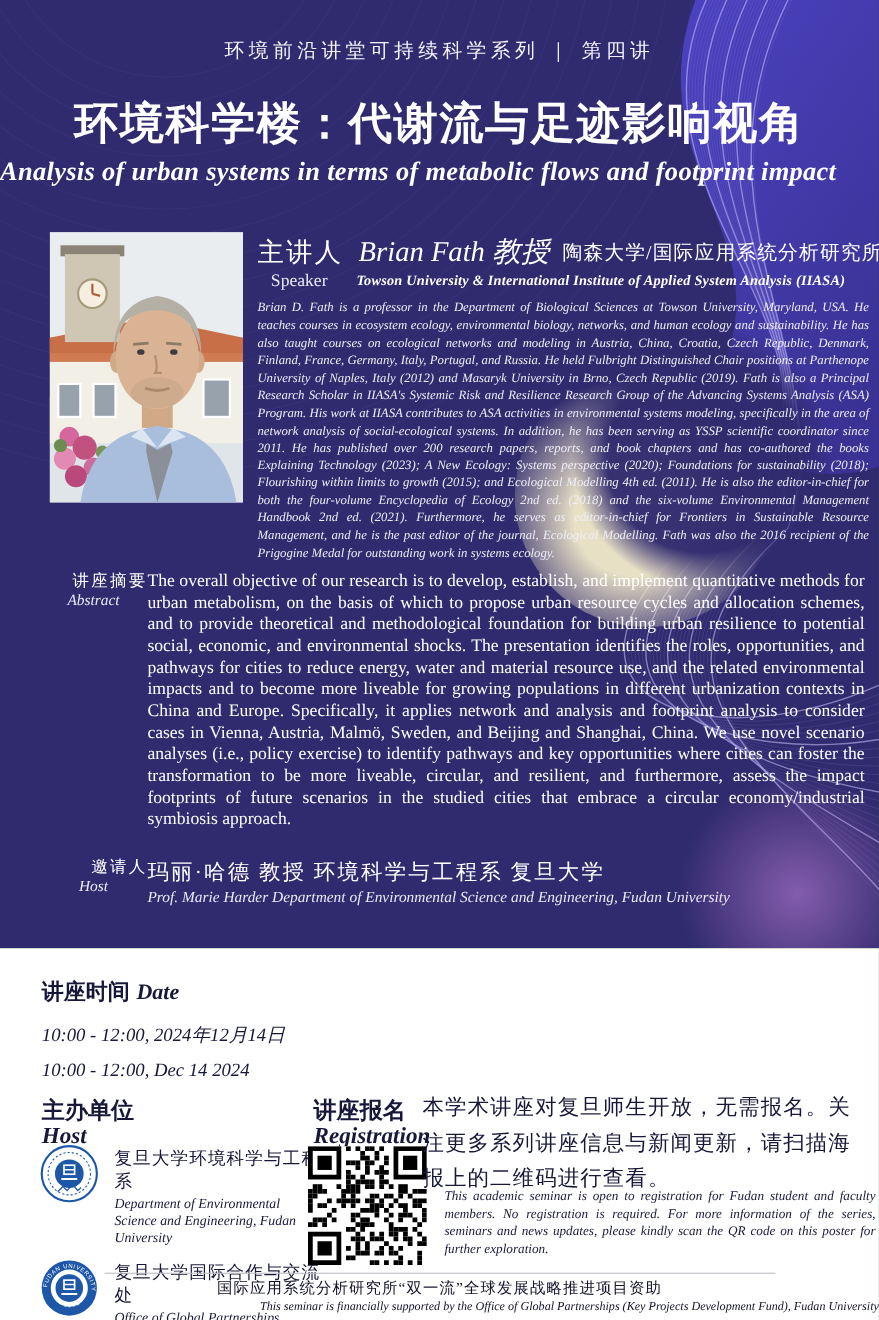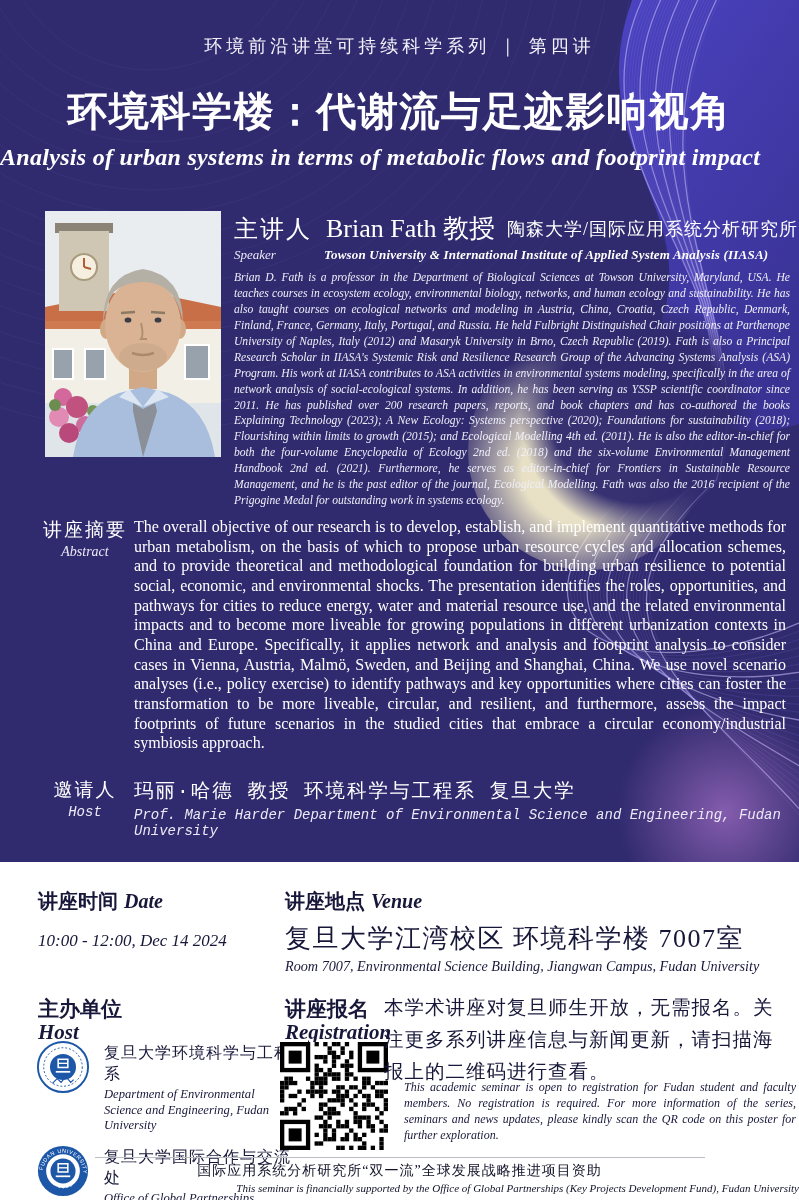--- a/index.html
+++ b/index.html
@@ -19,34 +19,34 @@
 
   .series{padding-top:34px;text-align:center;font-size:18px;letter-spacing:4px;color:#f4f3fc;}
   .title-zh{margin:30px 10px 0;text-align:center;font-size:40px;font-weight:700;letter-spacing:1.5px;line-height:1.2;}
   .title-en{margin-top:8px;font-style:italic;font-weight:700;font-size:24px;letter-spacing:0.3px;}
 
   .speaker-row{display:flex;margin:40px 0 0 45px;}
   .photo{width:176px;height:246px;flex:none;overflow:hidden;}
   .speaker-info{margin-left:13px;width:556px;}
   .sline1{display:flex;align-items:center;white-space:nowrap;}
   .sp-label{font-size:24px;letter-spacing:2px;flex:none;}
-  .sp-name{font-size:26px;margin-left:14px;flex:none;}
+  .sp-name{font-size:26px;margin-left:14px;flex:none;font-style:italic;}
   .sp-aff{font-size:18px;margin-left:12px;letter-spacing:1px;}
   .sline2{display:flex;margin-top:1px;}
-  .sp-label-en{width:76px;flex:none;font-style:italic;font-size:13px;color:#eceaf8;}
+  .sp-label-en{width:76px;flex:none;text-align:center;font-size:16px;color:#eceaf8;}
   .sp-aff-en{margin-left:14px;font-style:italic;font-weight:700;font-size:13px;letter-spacing:0.2px;}
   .bio{margin:7px 0 0;font-style:italic;font-size:11.6px;line-height:1.375;text-align:justify;color:#efeef8;}
 
   .section{display:flex;margin-left:36px;}
   .sec-label{width:98px;flex:none;text-align:center;}
-  .sec-label .zh{font-size:19px;letter-spacing:2px;}
+  .sec-label .zh{font-size:15px;letter-spacing:2px;text-align:right;}
   .sec-label .en{font-style:italic;font-size:14px;margin-top:1px;color:#eceaf8;}
   .abstract-row{margin-top:8px;}
   .abstract-text{margin:0;width:652px;font-size:16px;line-height:1.23;text-align:justify;}
-  .host-row{margin-top:24px;font-family:Liberation Mono, monospace;}
+  .host-row{margin-top:24px;}
   .host-zh{font-size:19.5px;letter-spacing:2px;}
   .host-en{font-style:italic;font-size:14px;margin-top:3px;color:#eceaf8;}
 
   
   .info{position:relative;width:799px;height:338px;background:#ffffff;color:#1d1d38;}
   .blk{position:absolute;}
   .lbl{font-size:20px;font-weight:700;color:#17173a;white-space:nowrap;}
   .lbl .en{font-style:italic;margin-left:6px;}
   .lbl2{font-size:21px;font-weight:700;color:#17173a;line-height:1.08;}
   .lbl2 .en{font-style:italic;display:block;}
@@ -211,31 +211,25 @@
     </div>
   </div>
 
   <div class="info">
 
     <div class="blk" style="left:38px;top:26px">
       <div class="lbl">
         <span>讲座时间</span><span class="en">Date</span>
       </div>
       <div class="date-lines">
+        <div>10:00 - 12:00, 2024年12月14日</div>
         <div>10:00 - 12:00, Dec 14 2024</div>
       </div>
     </div>
 
-    <div class="blk" style="left:285px;top:26px">
-      <div class="lbl">
-        <span>讲座地点</span><span class="en">Venue</span>
-      </div>
-      <div class="venue-zh">复旦大学江湾校区 环境科学楼 7007室</div>
-      <div class="venue-en">Room 7007, Environmental Science Building, Jiangwan Campus, Fudan University</div>
-    </div>
 
     <div class="blk lbl2" style="left:38px;top:136px">
       <span>主办单位</span>
       <span class="en">Host</span>
     </div>
 
     <div class="org-list">
       <div class="org-item">
         <svg class="org-icon" viewBox="0 0 56 56">
           <circle cx="28" cy="28" r="26" fill="#ffffff" stroke="#1d57a8" stroke-width="2"></circle>

